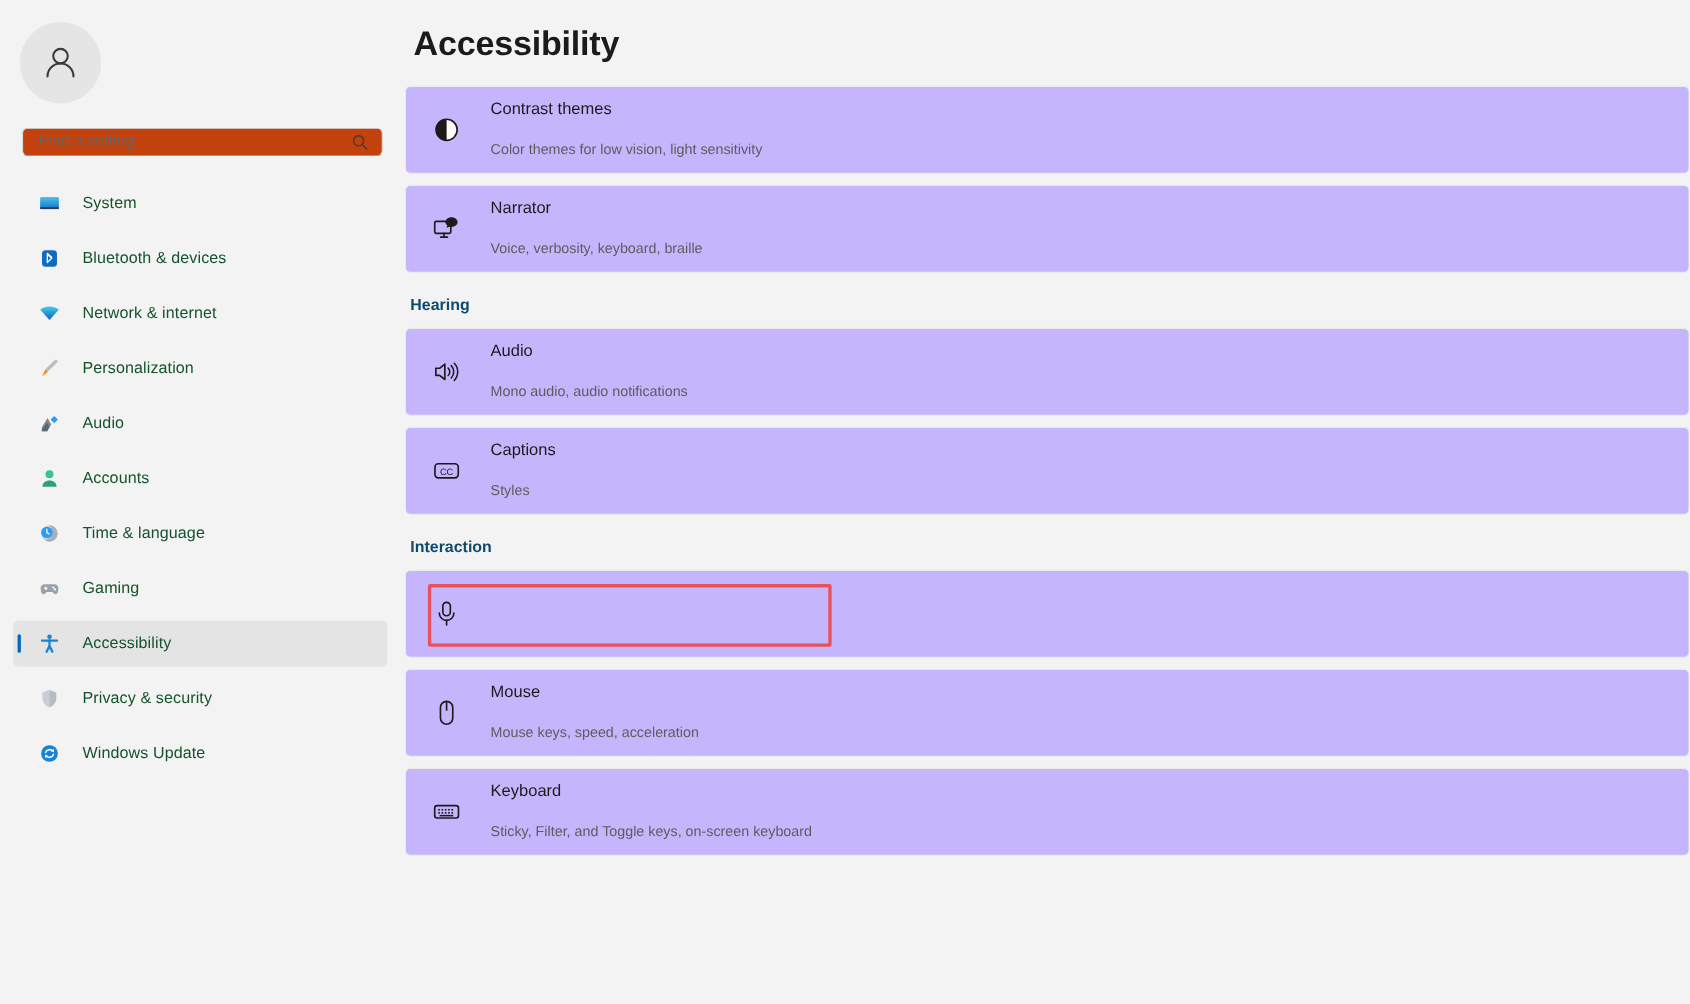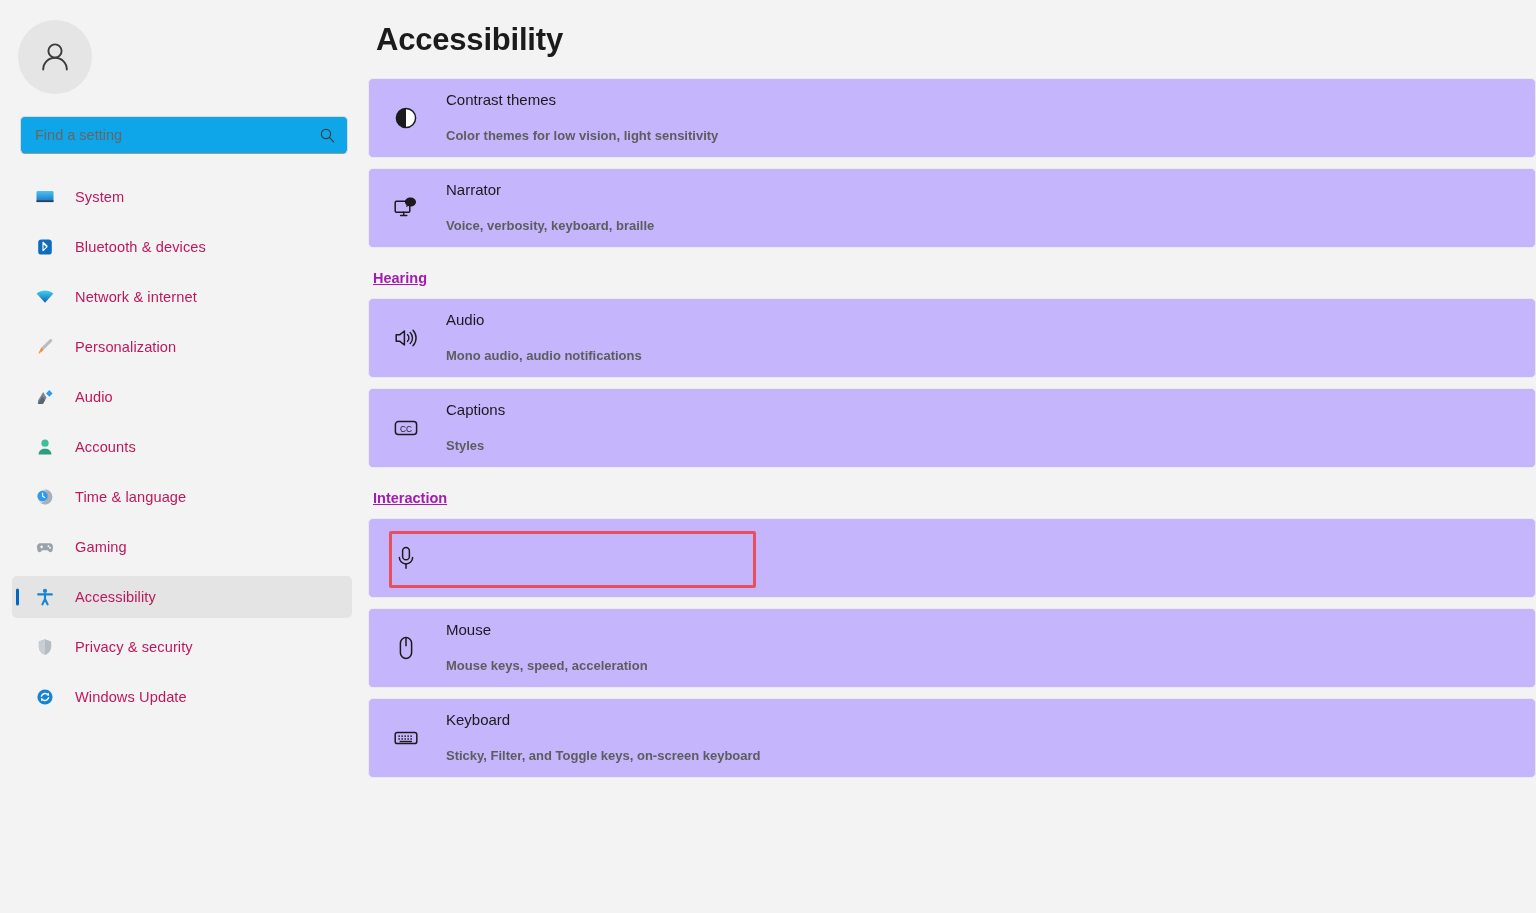--- a/index.html
+++ b/index.html
@@ -21,22 +21,22 @@
     position: relative;
   }
   .avatar-wrap { padding: 20px 0 0 18px; }
   .avatar {
     width: 74px; height: 74px; border-radius: 50%;
     background: #e5e5e5;
     display: flex; align-items: center; justify-content: center;
   }
   .search-wrap { padding: 22px 20px 0 20px; }
   .search-box {
-    height: 38px;
-    background: #0ea5e9;
+    height: 26px;
+    background: #c2410c;
     border: 1px solid #d9d9d9;
     border-bottom: 1px solid #9a9a9a;
     border-radius: 5px;
     display: flex; align-items: center;
     padding: 0 11px 0 14px;
   }
   .search-input {
     flex: 1;
     border: none; outline: none; background: transparent;
     font-family: "Liberation Sans", sans-serif;
@@ -65,21 +65,21 @@
     width: 3px; height: 17px;
     border-radius: 2px;
     background: #0067c0;
   }
   .nav-icon {
     width: 22px; height: 22px;
     flex: 0 0 22px;
     display: flex; align-items: center; justify-content: center;
     margin-right: 19px;
   }
-  .nav-label { font-size: 14.6px; color: #be185d; letter-spacing: .1px; }
+  .nav-label { font-size: 14.6px; color: #14532d; letter-spacing: .1px; }
 
   
   .main {
     flex: 1;
     padding: 22px 0 0 0;
     overflow: hidden;
   }
   .page-title {
     font-size: 31px;
     font-weight: bold;
@@ -102,28 +102,27 @@
     cursor: default;
   }
   .card-icon {
     width: 30px; height: 30px;
     flex: 0 0 30px;
     display: flex; align-items: center; justify-content: center;
     margin-right: 25px;
   }
   .card-text { display: flex; flex-direction: column; justify-content: center; }
   .card-title { font-size: 15px; color: #1b1b1b; line-height: 1.35; }
-  .card-sub { font-size: 13px; color: #5d5d5d; line-height: 1.45; margin-top: 16px; font-weight: bold; }
+  .card-sub { font-size: 13px; color: #5d5d5d; line-height: 1.45; margin-top: 16px; }
 
   .section-header {
     font-size: 14.5px;
     font-weight: bold;
-    color: #a21caf;
+    color: #0c4a6e;
     margin: 22px 0 12px 5px;
-    text-decoration: underline;
   }
 
   .highlight-box {
     position: absolute;
     border: 3px solid #e8505b;
     border-radius: 2px;
     pointer-events: none;
   }
 </style>
 </head>

